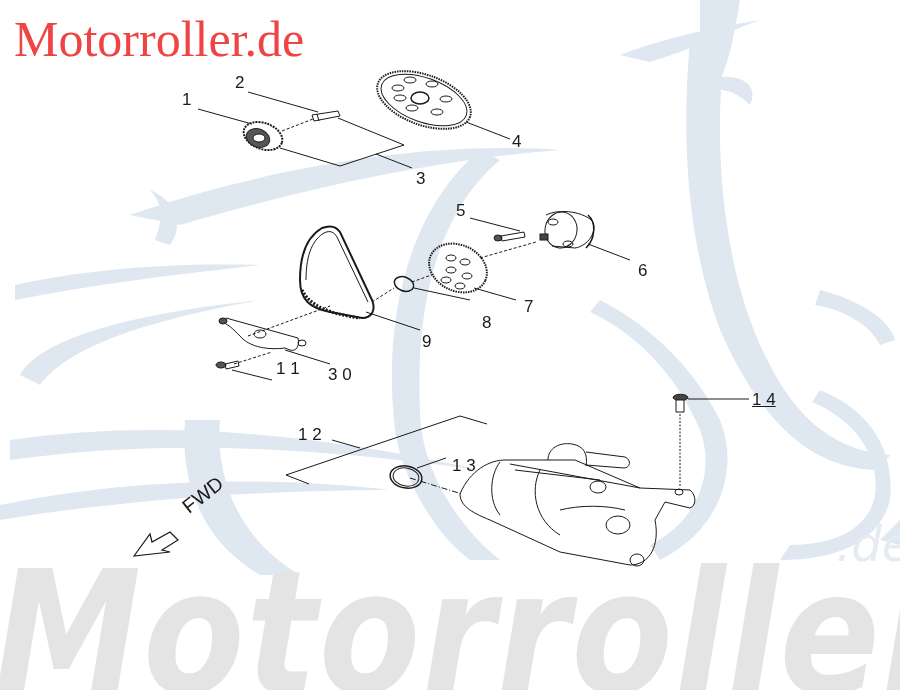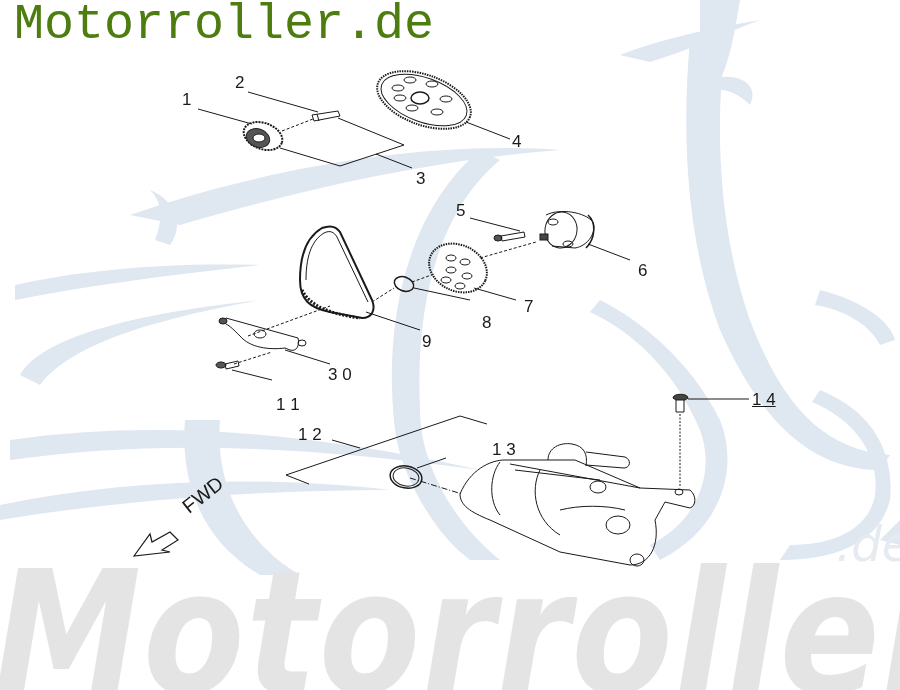--- a/index.html
+++ b/index.html
@@ -1,20 +1,20 @@
 <!DOCTYPE html>
 <html><head>
 <meta charset="utf-8">
 <style>
   html, body { margin: 0; padding: 0; background: #ffffff; }
   body { width: 900px; height: 690px; overflow: hidden; position: relative; font-family: "Liberation Sans", sans-serif; }
   .canvas { position: absolute; left: 0; top: 0; width: 900px; height: 690px; }
   .wm-top {
-    position: absolute; left: 14px; top: 0;
-    font-family: Liberation Mono, monospace; font-size: 50px; color: #4d7c0f;
+    position: absolute; left: 14px; top: 14px;
+    font-family: Liberation Serif, serif; font-size: 50px; color: #ef4444;
     letter-spacing: 0px; line-height: 1;
   }
   .wm-bottom {
     position: absolute; left: -6px; top: 548px;
     font-family: "DejaVu Sans", sans-serif; font-weight: bold; font-style: italic;
     font-size: 172px; color: #e4e4e4; line-height: 1; letter-spacing: 2px;
     transform: scaleX(0.86); transform-origin: left top; white-space: nowrap;
   }
   .wm-de {
     position: absolute; left: 836px; top: 520px;
@@ -199,19 +199,19 @@
   <div class="callout" style="left:182px;top:91px;">1</div>
   <div class="callout" style="left:235px;top:74px;">2</div>
   <div class="callout" style="left:416px;top:170px;">3</div>
   <div class="callout" style="left:512px;top:133px;">4</div>
   <div class="callout" style="left:456px;top:202px;">5</div>
   <div class="callout" style="left:638px;top:262px;">6</div>
   <div class="callout" style="left:524px;top:298px;">7</div>
   <div class="callout" style="left:482px;top:314px;">8</div>
   <div class="callout" style="left:422px;top:333px;">9</div>
   <div class="callout" style="left:328px;top:366px;">3 0</div>
-  <div class="callout" style="left:276px;top:396px;text-align:right;">1 1</div>
+  <div class="callout" style="left:276px;top:360px;text-align:right;">1 1</div>
   <div class="callout" style="left:298px;top:426px;">1 2</div>
-  <div class="callout" style="left:452px;top:441px;margin-left:40px;">1 3</div>
+  <div class="callout" style="left:452px;top:457px;">1 3</div>
   <div class="callout" style="left:752px;top:391px;text-decoration:underline;">1 4</div>
 
   <div class="fwd">FWD</div>
 </div>
 
 </body></html>

